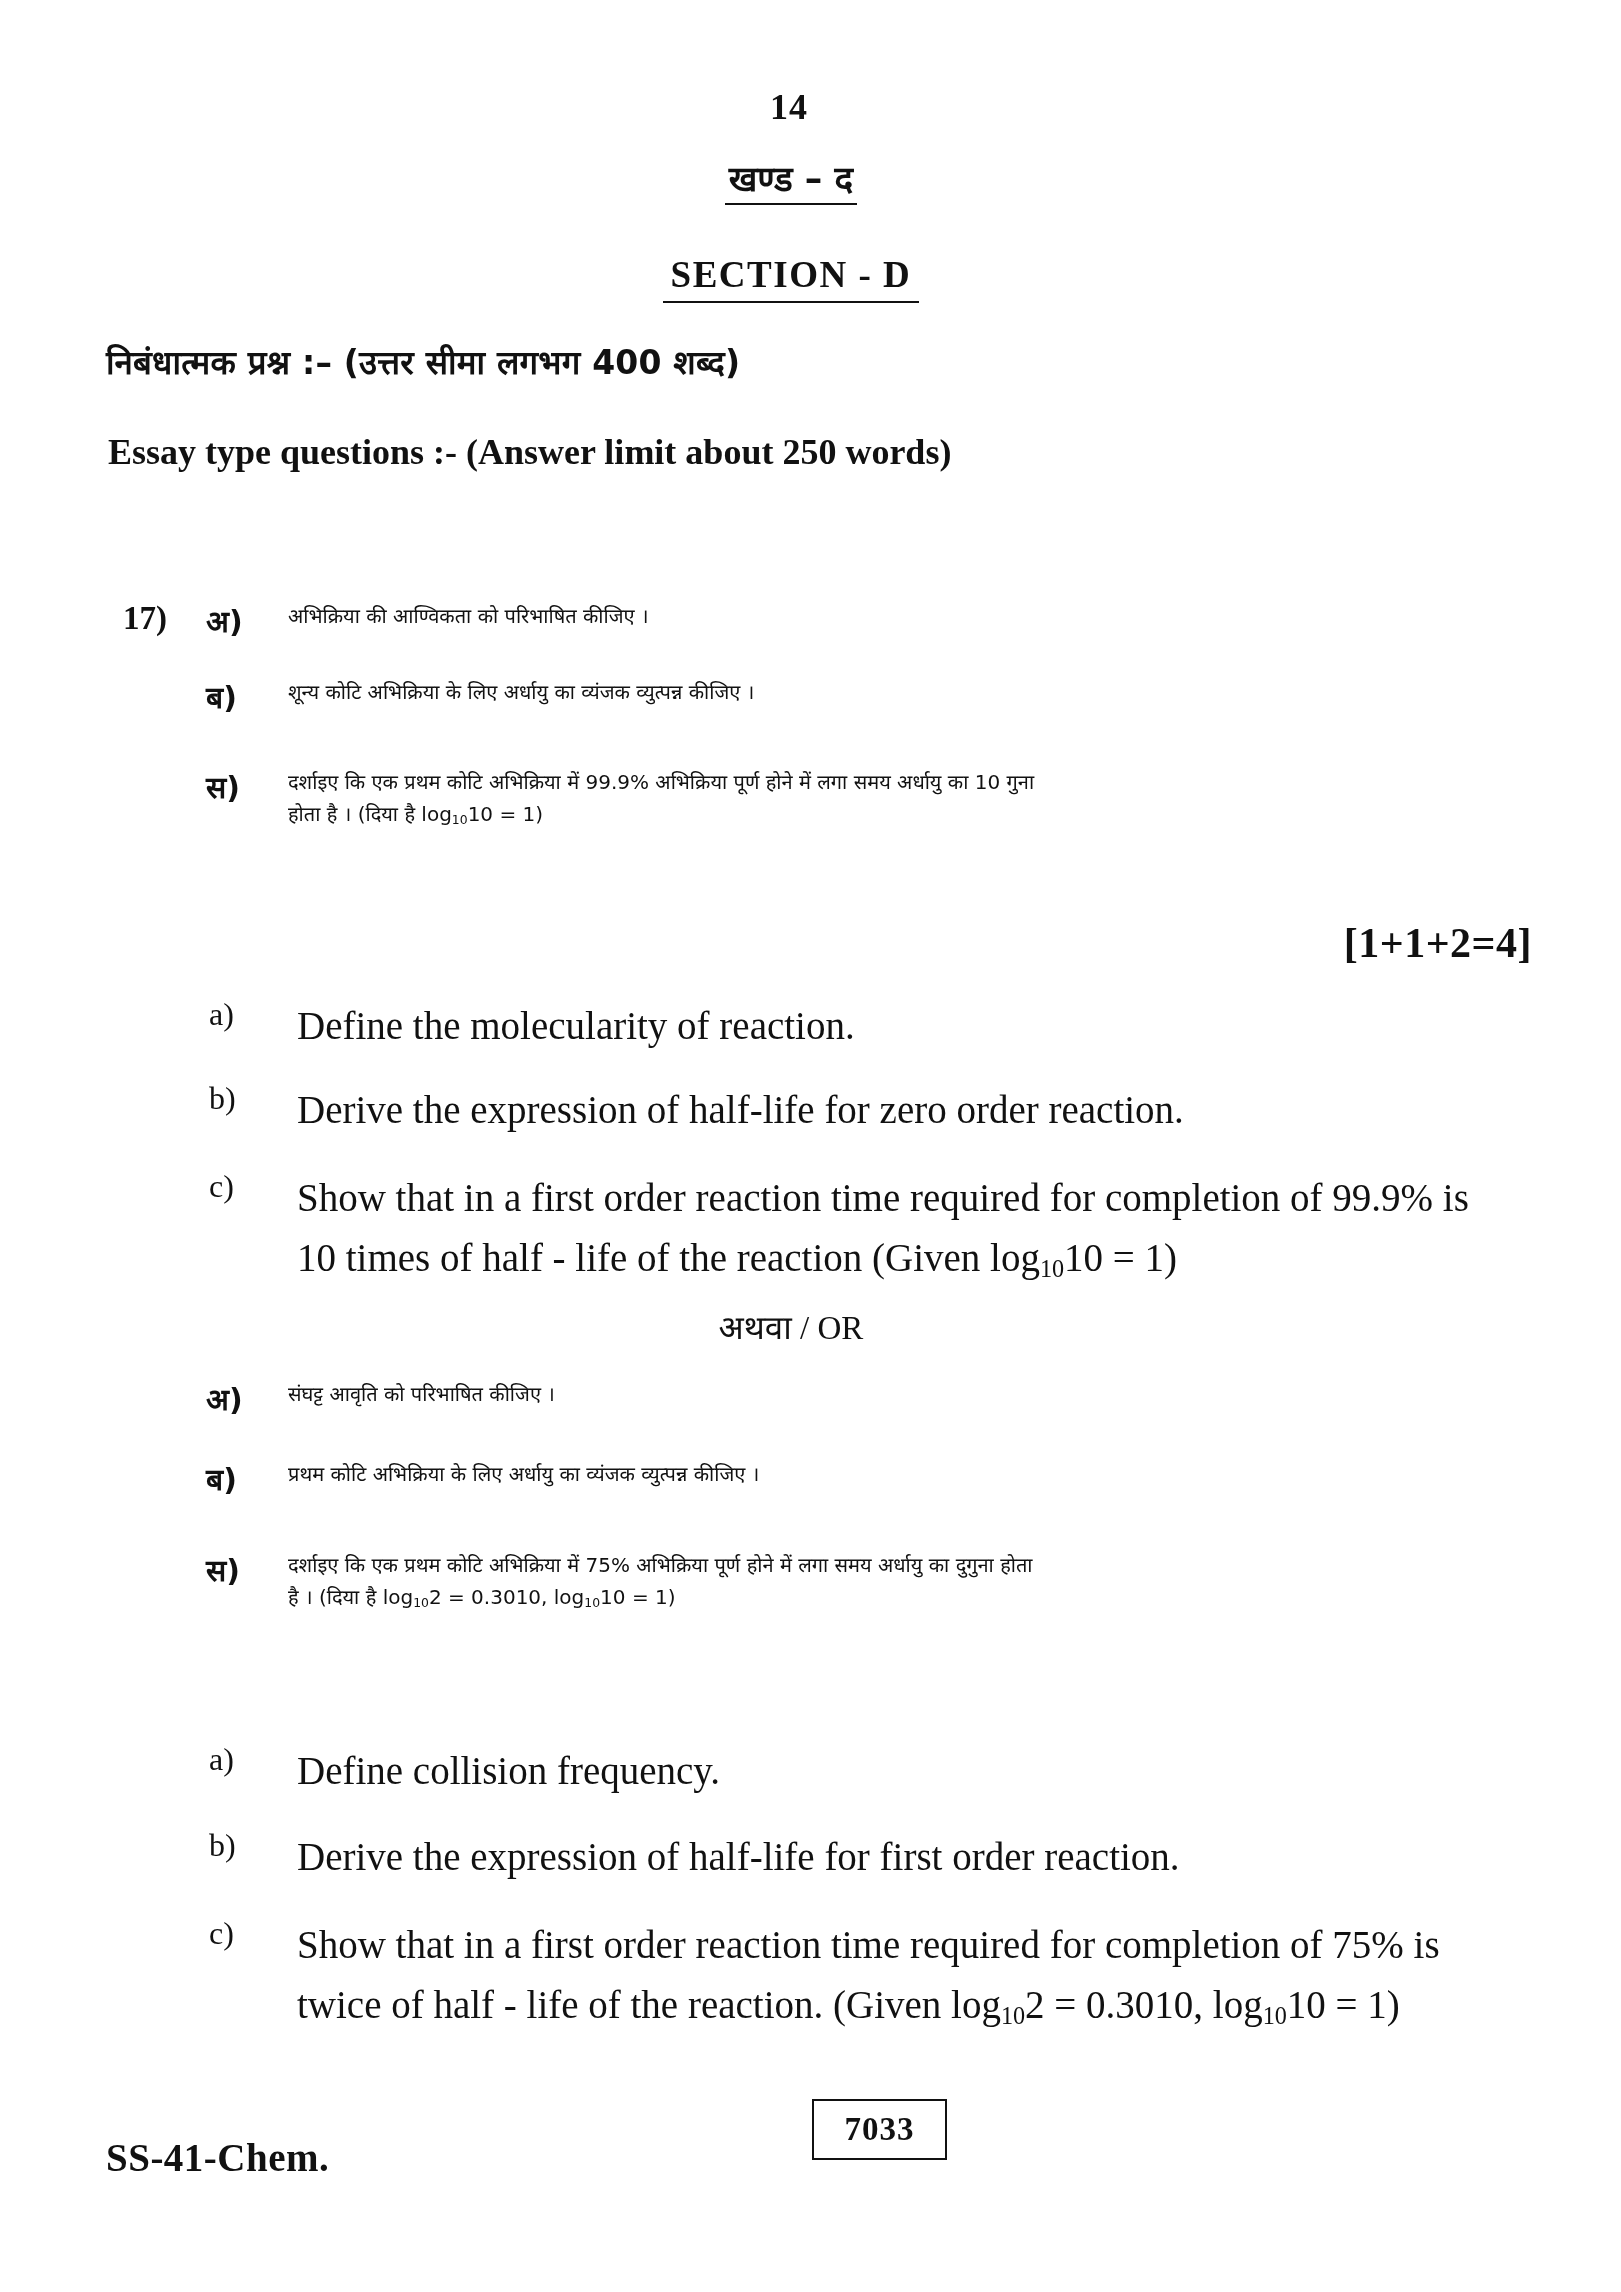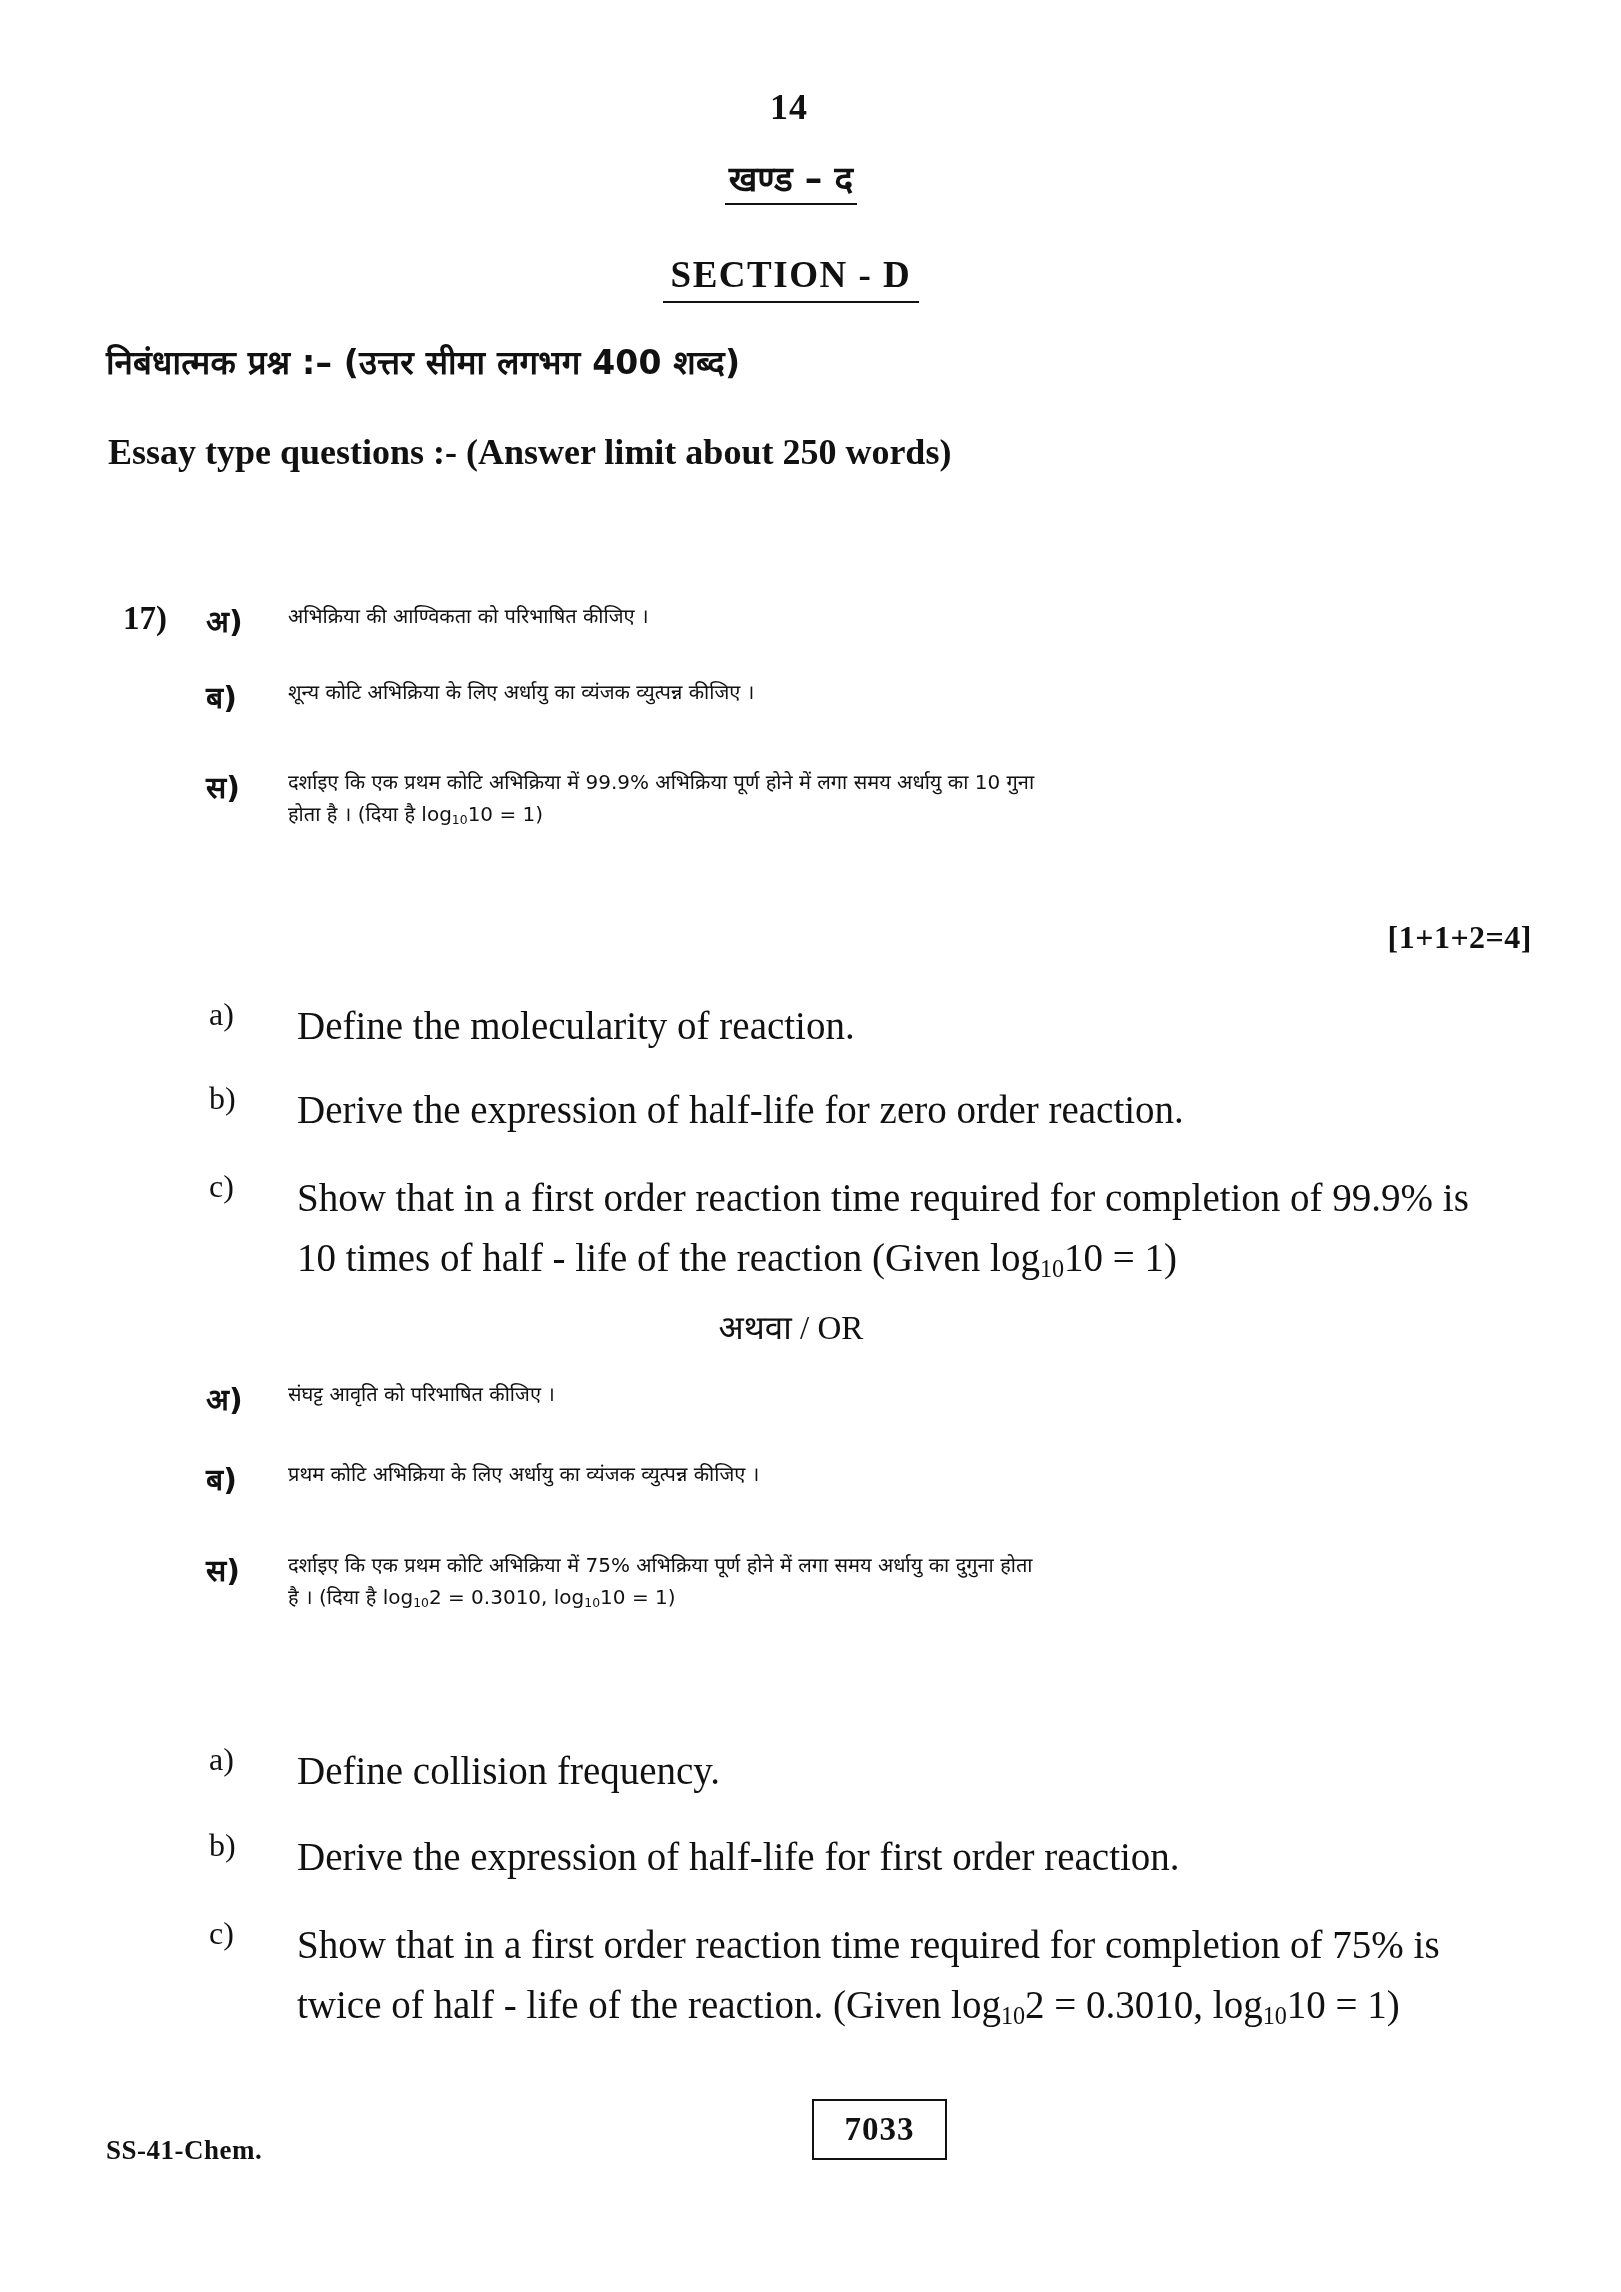--- a/index.html
+++ b/index.html
@@ -134,41 +134,41 @@
 
   sub {
     font-size: 0.62em;
     vertical-align: -0.25em;
   }
 
   .marks {
     position: absolute;
     top: 919px;
     right: 86px;
-    font-size: 32px;
+    font-size: 42px;
     font-weight: bold;
     letter-spacing: 0.5px;
   }
 
   .or-line {
     position: absolute;
     top: 1304px;
     left: 0;
     width: 1621px;
     text-align: center;
     font-size: 33px;
     margin-left: -19.6px;
   }
 
   
   .footer-code {
     position: absolute;
     left: 106px;
     top: 2135px;
-    font-size: 27px;
+    font-size: 39px;
     font-weight: bold;
     letter-spacing: 0.5px;
   }
   .paper-box {
     position: absolute;
     left: 812px;
     top: 2099px;
     width: 131px;
     height: 57px;
     border: 2.9px solid #111;

